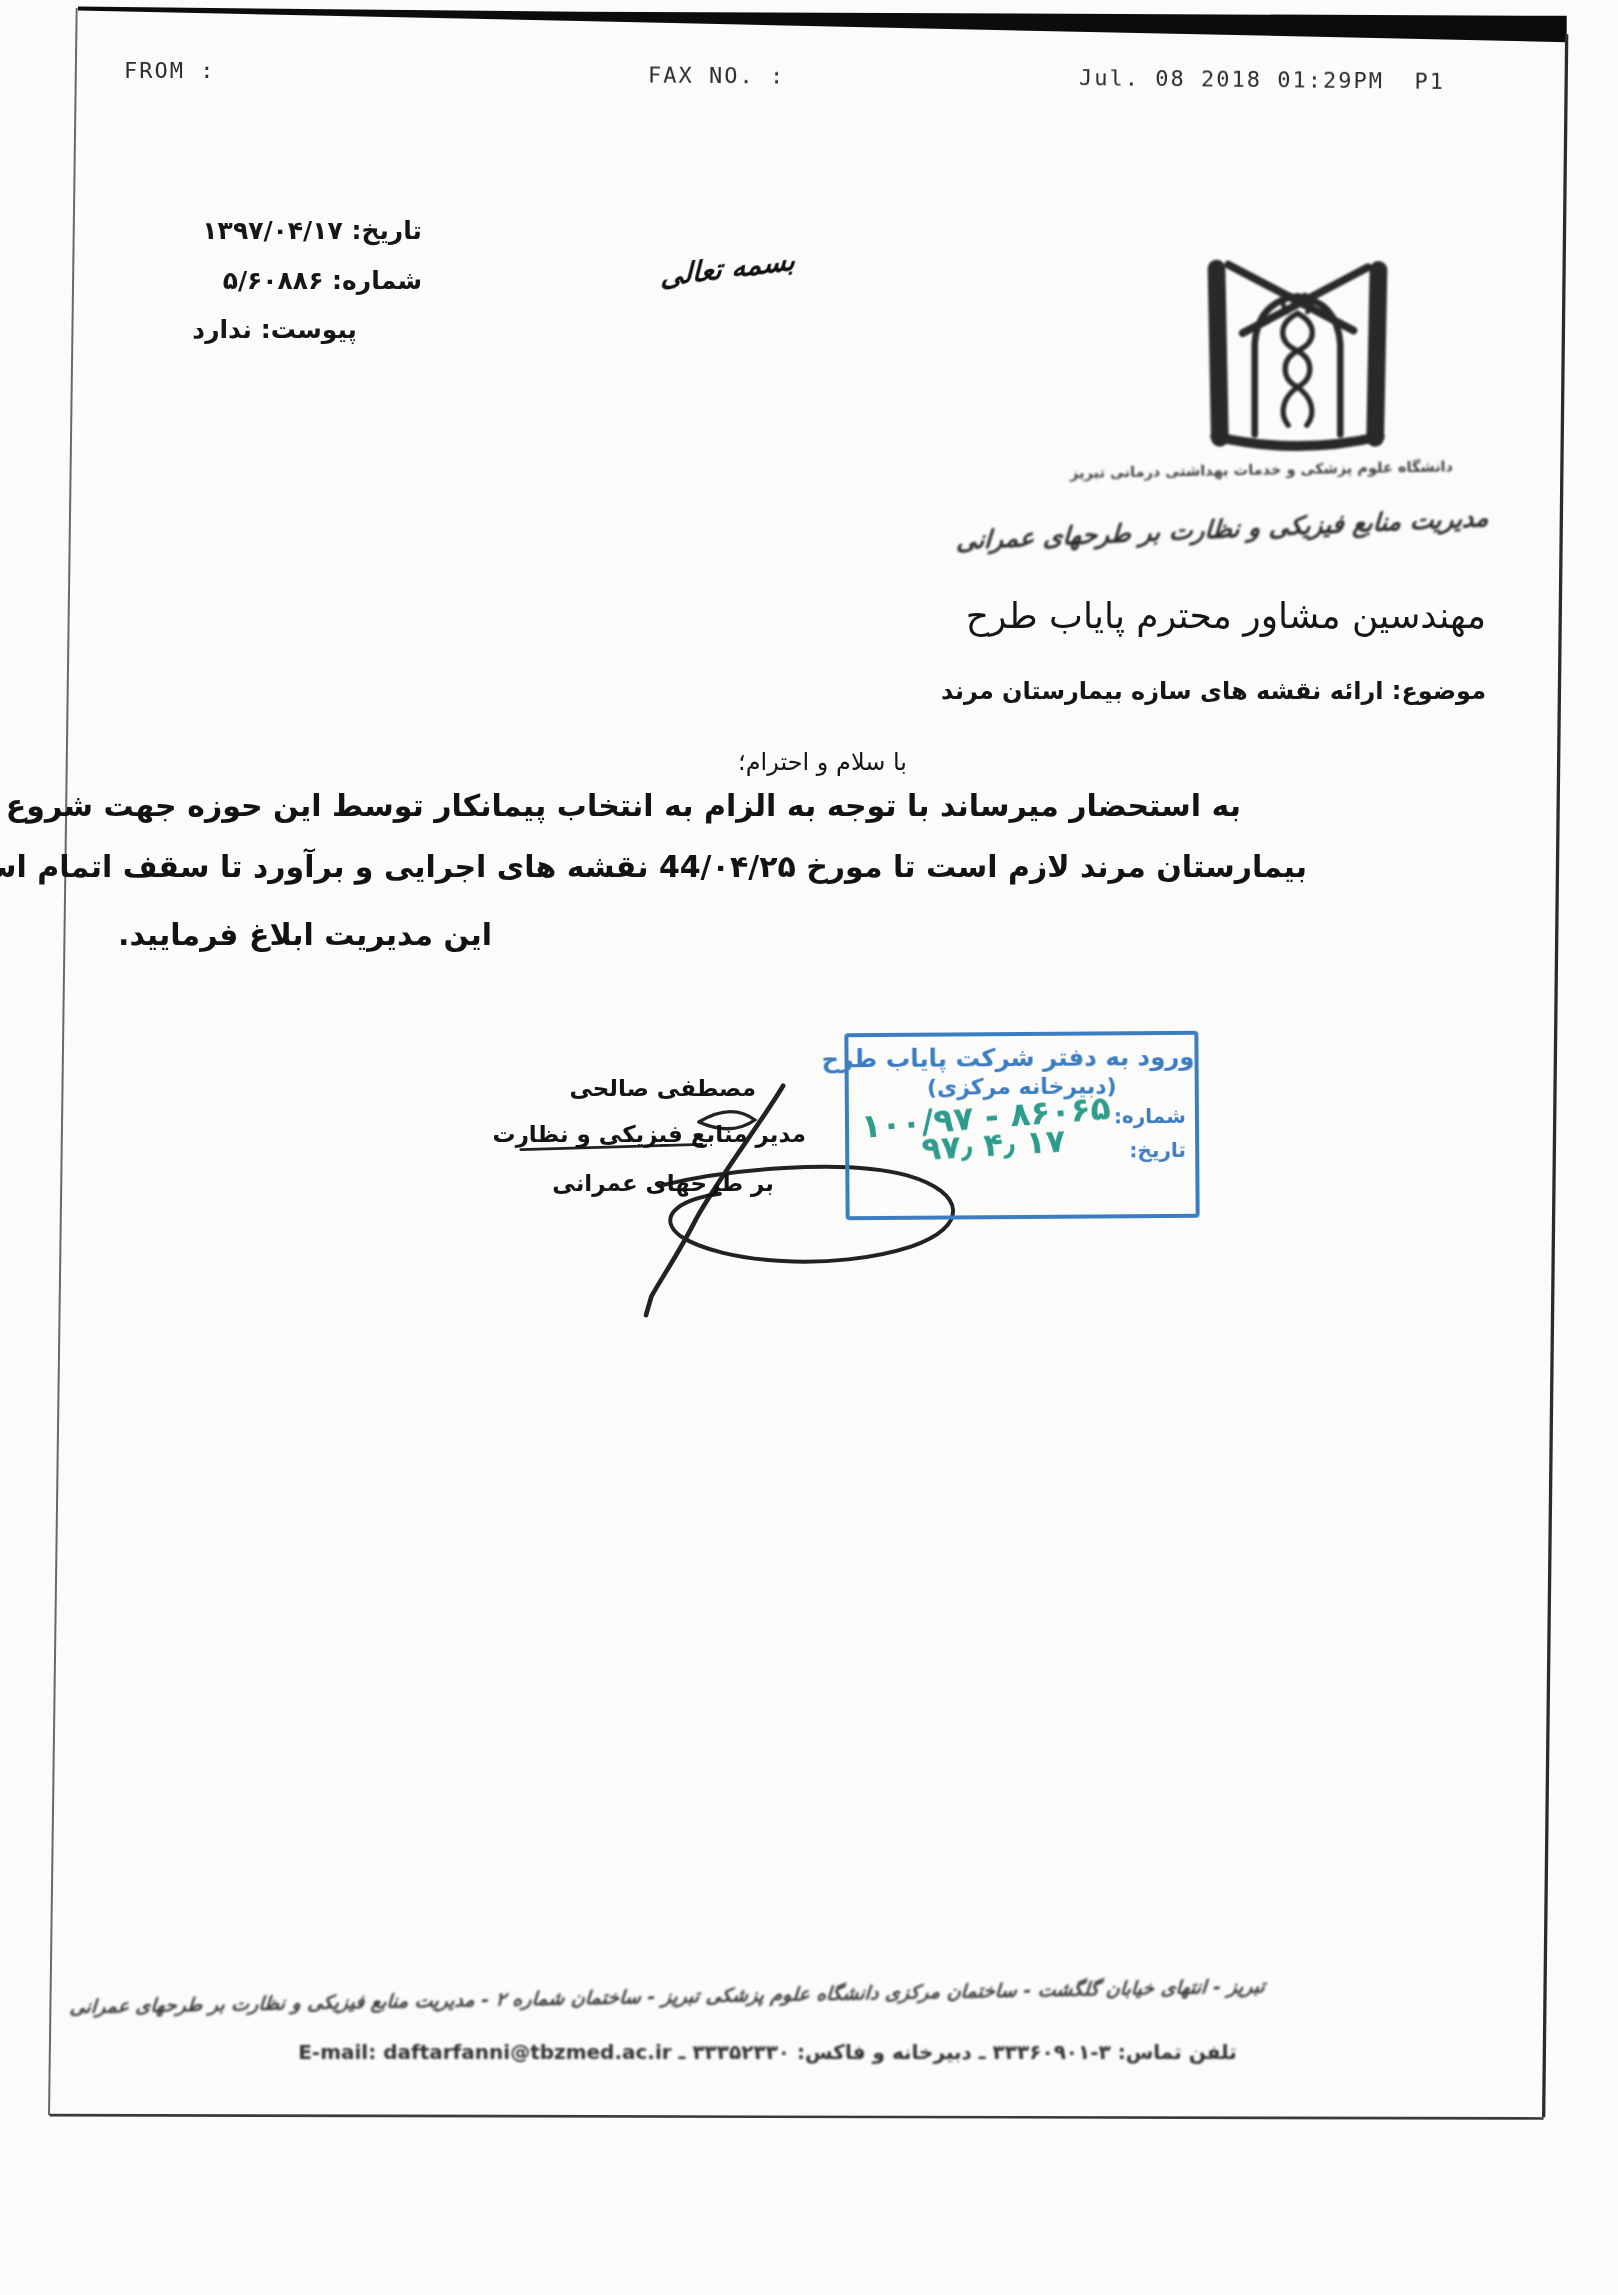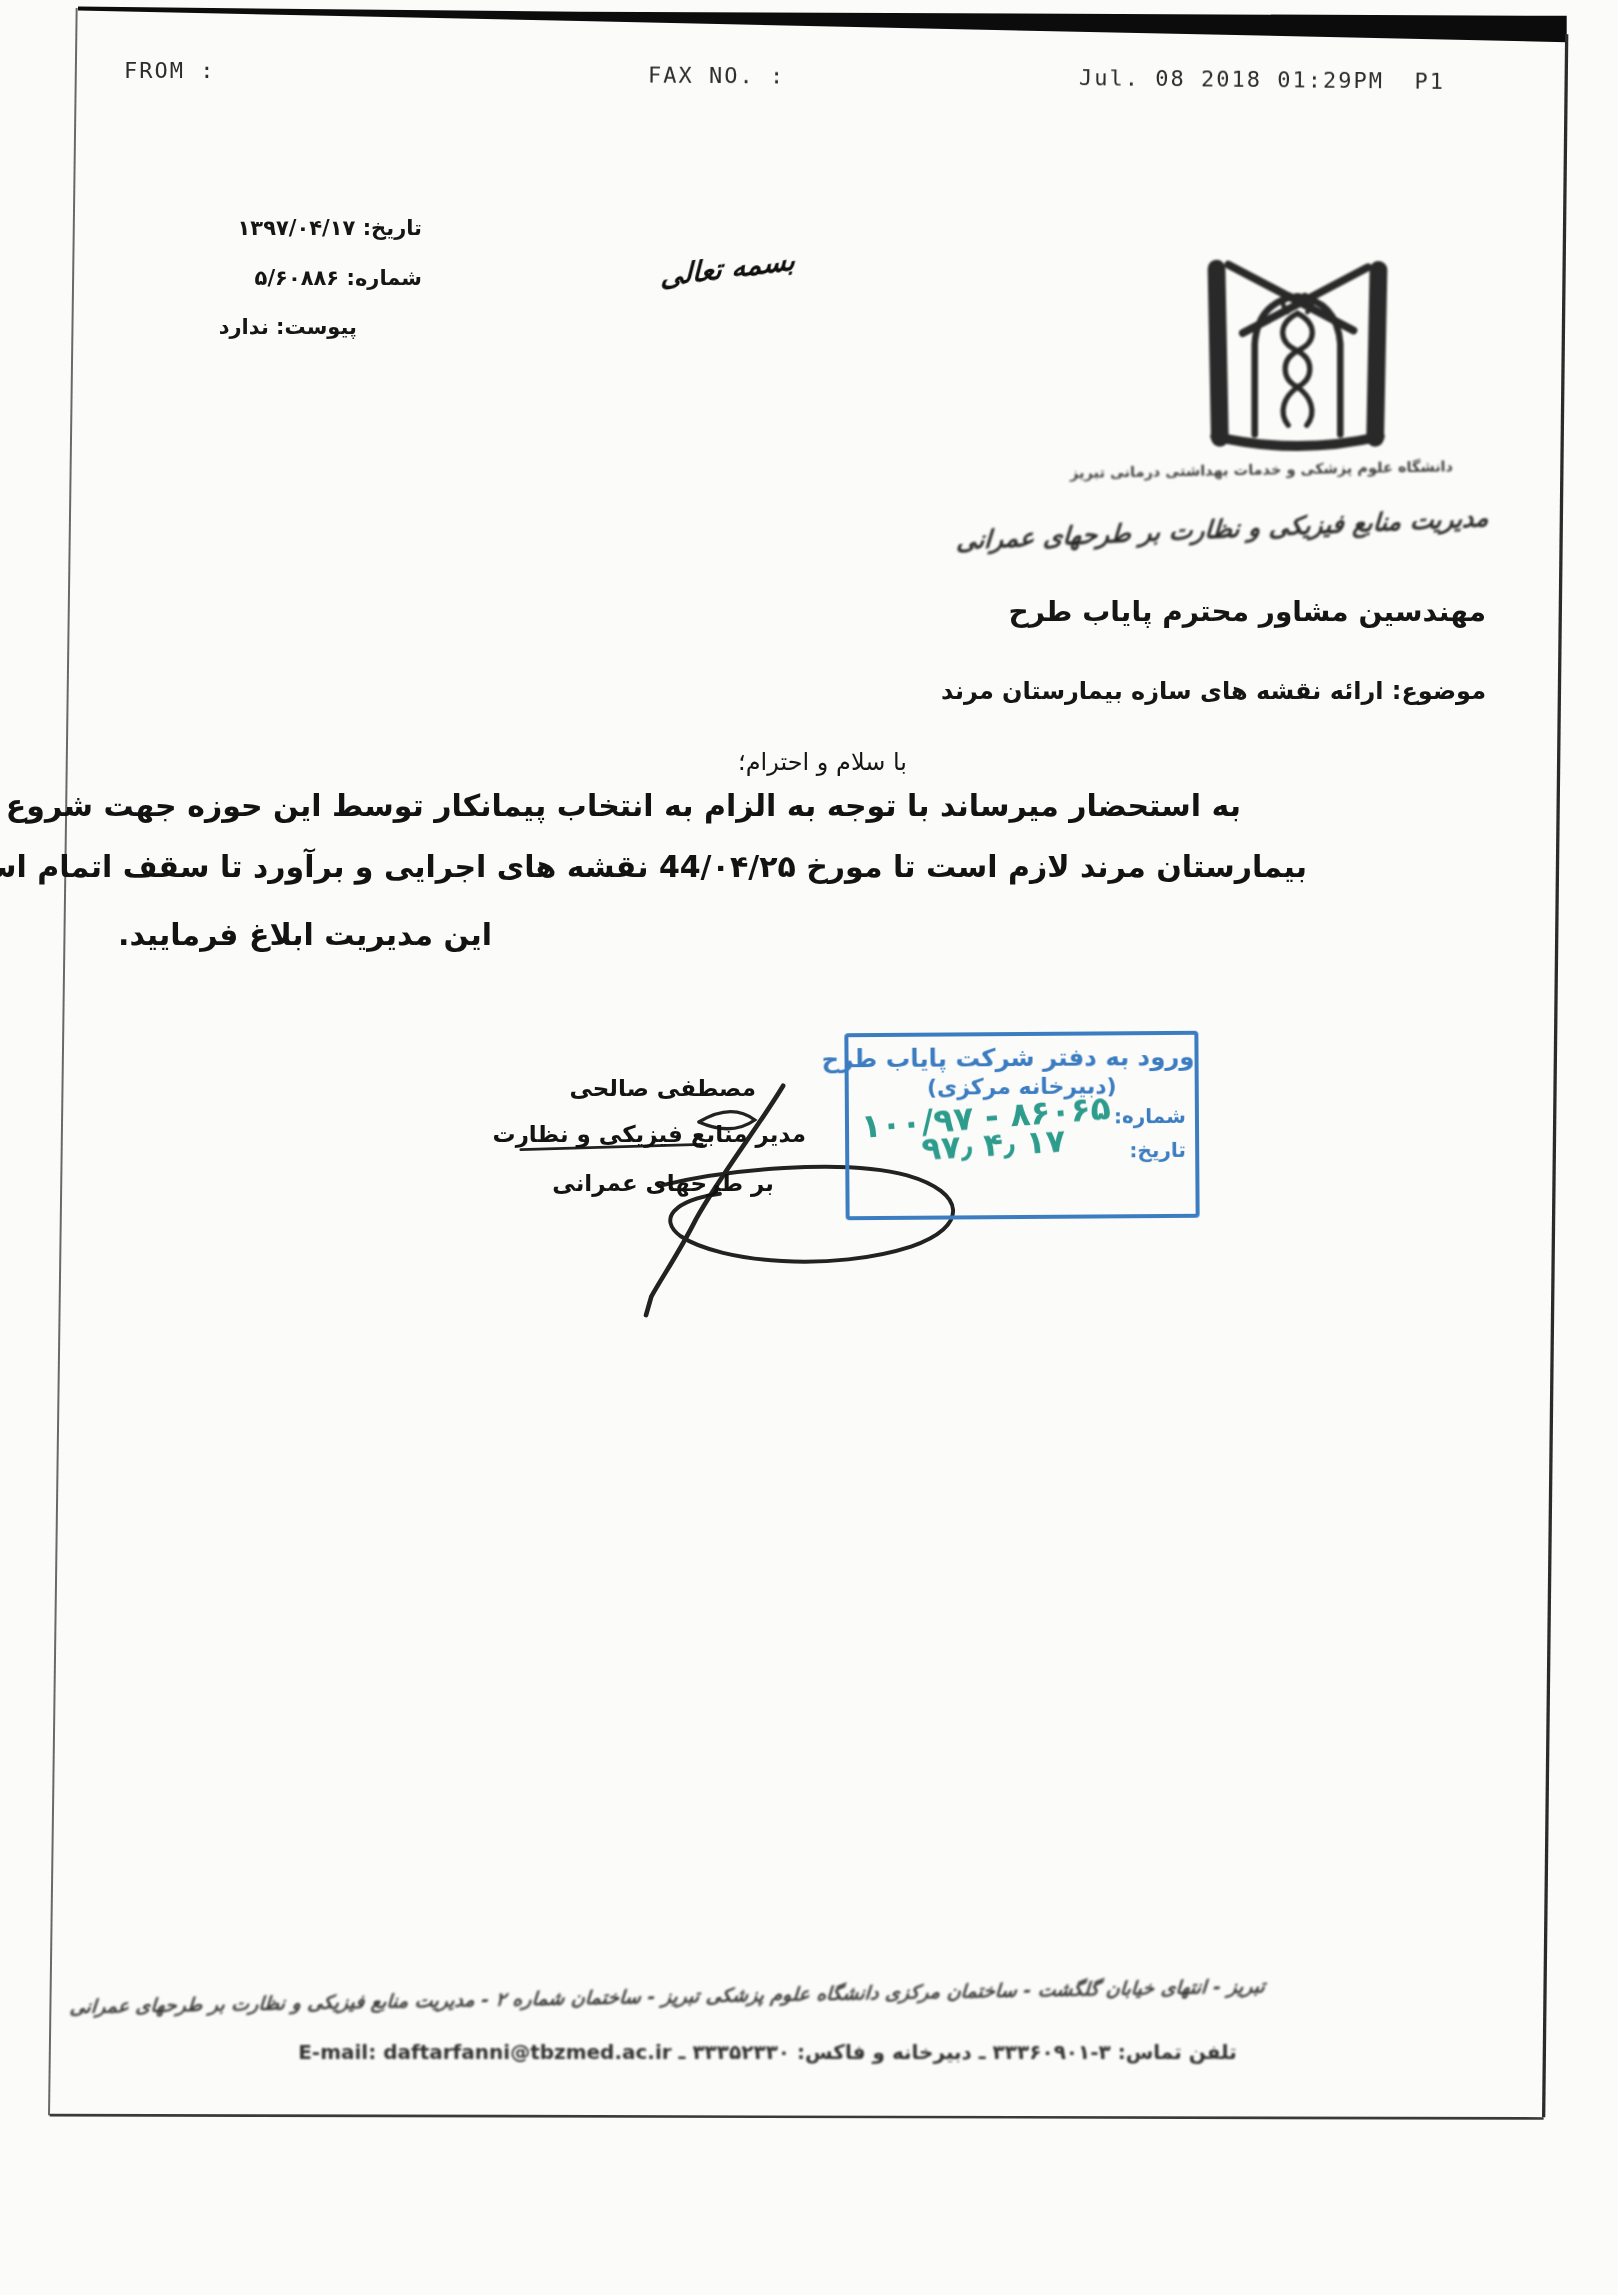--- a/index.html
+++ b/index.html
@@ -8,27 +8,27 @@
     background:#fbfbf9;
     font-family:"DejaVu Sans",sans-serif;
   }
   .abs{position:absolute;}
   .fa{direction:rtl;font-family:"DejaVu Sans",sans-serif;color:#161616;}
   .fax{
     font-family:"DejaVu Sans Mono",monospace;
     font-size:22px;letter-spacing:2px;color:#2d2d2d;
     filter:blur(0.3px);white-space:pre;
   }
-  .meta-row{font-size:21px;font-weight:bold;white-space:nowrap;filter:blur(0.5px);}
+  .meta-row{font-size:25px;font-weight:bold;white-space:nowrap;filter:blur(0.5px);}
   .meta-row .lbl{filter:blur(0.4px);}
   .bismillah{
     font-size:28px;font-weight:bold;font-style:italic;
     transform:rotate(-7deg) skewX(-8deg);filter:blur(0.7px);color:#101010;
   }
-  .recipient{font-size:28px;font-weight:bold;white-space:nowrap;filter:blur(0.3px);}
+  .recipient{font-size:36px;font-weight:normal;white-space:nowrap;filter:blur(0.3px);}
   .subject{font-size:24px;font-weight:bold;white-space:nowrap;filter:blur(0.3px);}
   .salutation{font-size:24px;font-weight:normal;white-space:nowrap;filter:blur(0.4px);}
   .bodyline{font-size:30px;font-weight:600;white-space:nowrap;filter:blur(0.4px);color:#131313;}
   .sig-line{font-size:23px;font-weight:bold;white-space:nowrap;filter:blur(0.5px);color:#141414;}
   .caption1{font-size:14.5px;font-weight:bold;white-space:nowrap;filter:blur(1.3px);opacity:.82;
             transform:rotate(-1deg);text-align:center;}
   .caption2{font-size:25px;font-weight:bold;font-style:italic;white-space:nowrap;
             filter:blur(0.9px);opacity:.92;transform:rotate(-2.5deg) skewX(-6deg);text-align:center;}
   .footer-address{font-size:19px;font-weight:bold;font-style:italic;text-align:center;
             white-space:nowrap;filter:blur(1.1px);opacity:.85;transform:rotate(-1deg) skewX(-5deg);}

